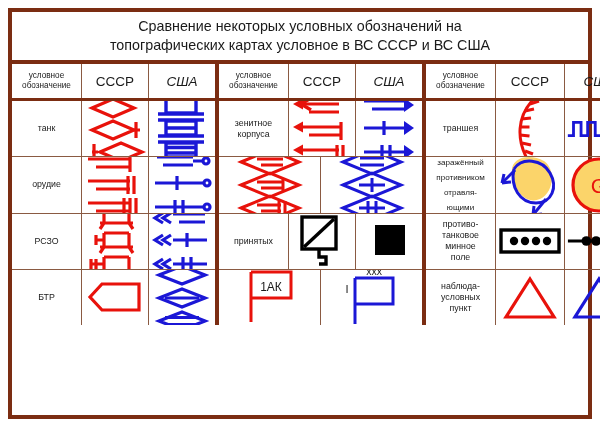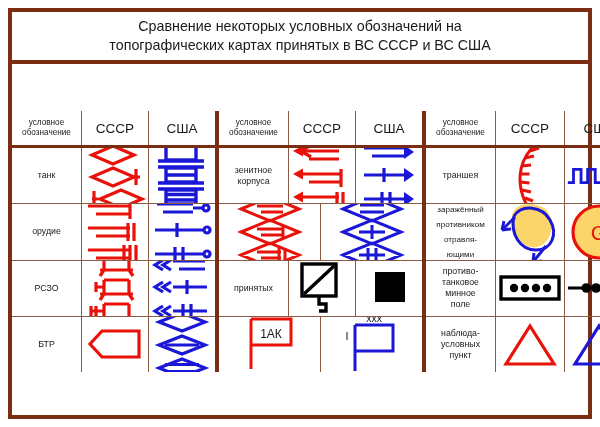--- a/index.html
+++ b/index.html
@@ -36,21 +36,20 @@
     text-align: center;
     color: #1a1a1a;
     font-size: 14.3px;
     line-height: 19px;
     padding: 12px 10px;
   }
 
   #grid {
     display: flex;
     height: 261px;
-    margin-top: 47px;
   }
 
   .block {
     display: flex;
     flex-direction: column;
     flex: 1 1 0;
     box-sizing: border-box;
   }
   .block.b1 { border-right: 4px solid #7B2D12; }
   .block.b2 { border-right: 4px solid #7B2D12; }
@@ -63,21 +62,21 @@
   }
   .hdr-cell {
     box-sizing: border-box;
     display: flex;
     align-items: center;
     justify-content: center;
     text-align: center;
     color: #1a1a1a;
     border-right: 1px solid #8a5a42;
   }
-  .hdr-cell:last-child { border-right: none; }
+  .hdr-cell:last-child { border-right: none; font-style: italic; }
   .hdr-cell.label { flex: 0 0 70px; font-size: 8.2px; line-height: 10px; }
   .hdr-cell.sym   { flex: 1 1 0; font-size: 13.5px; }
 
   .row {
     display: flex;
     flex: 1 1 0;
     box-sizing: border-box;
     border-bottom: 1px solid #8a5a42;
     min-height: 0;
   }
@@ -105,21 +104,21 @@
   .cell.sym { flex: 1 1 0; }
   .cell.sym svg { display: block; }
 </style>
 </head>
 <body>
 
 <div id="frame">
 
   <div id="title">
     <div>Сравнение некоторых условных обозначений на</div>
-    <div>топографических картах принятых в ВС СССР и  ВС США</div>
+    <div>топографических картах условное в ВС СССР и  ВС США</div>
   </div>
 
   <div id="grid">
 
     <div class="block b1">
       <div class="hdr-row">
         <div class="hdr-cell label" style="white-space:pre-line">условное
 обозначение</div>
         <div class="hdr-cell sym">СССР</div>
         <div class="hdr-cell sym">США</div>

